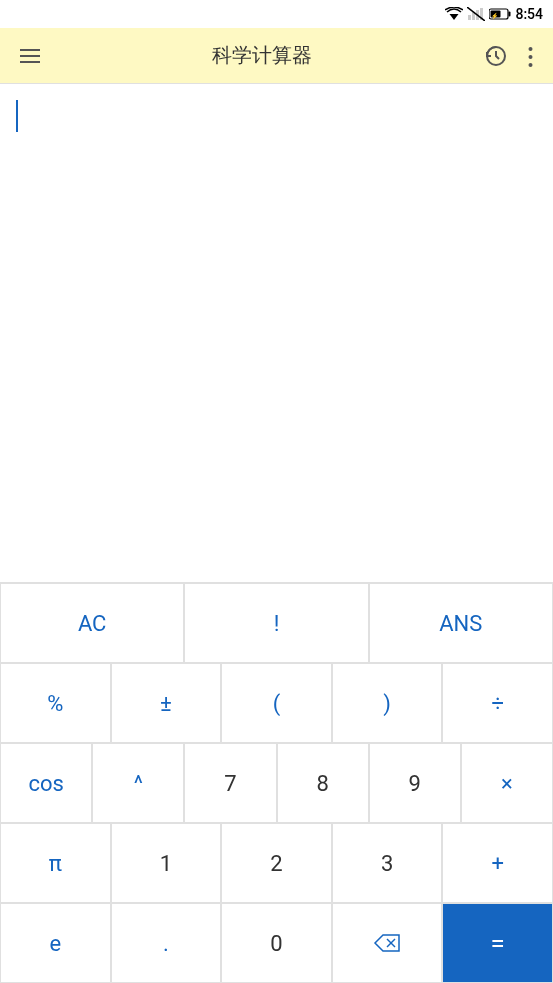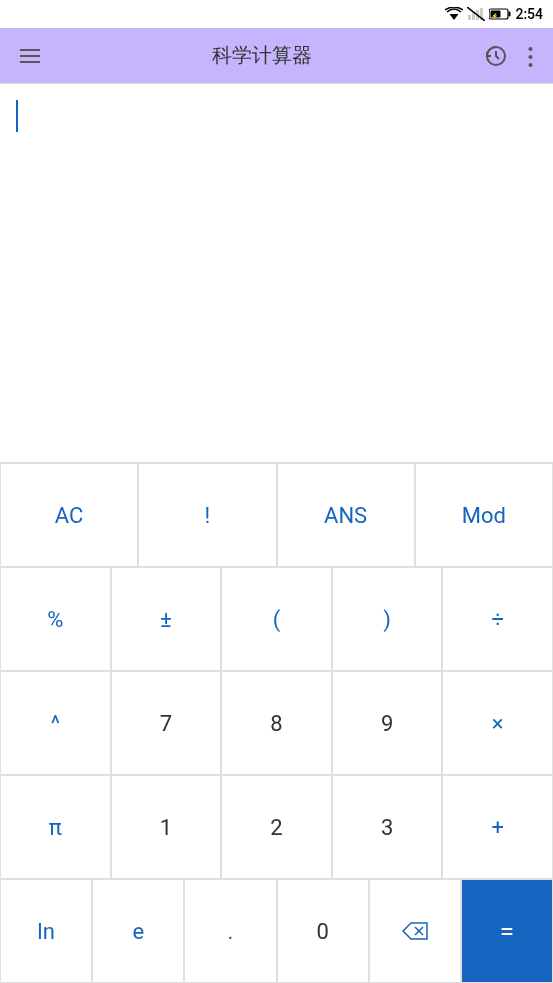--- a/index.html
+++ b/index.html
@@ -32,21 +32,21 @@
       font-weight: 500;
       color: #000;
     }
 
     
     .toolbar {
       display: flex;
       align-items: center;
       height: 56px;
       padding: 0 12px;
-      background: #c4b5fd;
+      background: #fef9c3;
       border-bottom: 1px solid #e0e0e0;
       justify-content: space-between;
     }
     .menu-btn {
       padding: 8px;
       cursor: pointer;
       display: flex;
       flex-direction: column;
       gap: 4px;
     }
@@ -102,21 +102,21 @@
       display: flex;
       flex-direction: column;
       background: #f5f5f5;
     }
     .key-row {
       display: flex;
       flex: 1;
     }
     .key {
       flex: 1;
-      height: 104px;
+      height: 80px;
       display: flex;
       align-items: center;
       justify-content: center;
       background: #fff;
       border: 0.5px solid #e0e0e0;
       font-size: 22px;
       cursor: pointer;
       color: #1565C0;
       font-weight: 400;
       user-select: none;
@@ -153,21 +153,21 @@
       <rect x="13" y="1" width="3" height="12" fill="#ccc"></rect>
       <line x1="0" y1="0" x2="18" y2="14" stroke="#000" stroke-width="1.5"></line>
     </svg>
 
     <svg width="22" height="12" viewBox="0 0 22 12">
       <rect x="0" y="1" width="19" height="10" rx="2" ry="2" fill="none" stroke="#000" stroke-width="1.2"></rect>
       <rect x="19.5" y="3.5" width="2" height="5" rx="1" fill="#000"></rect>
       <rect x="1.5" y="2.5" width="10" height="7" rx="1" fill="#000"></rect>
       <text x="2" y="9.5" font-size="6" fill="#fff" font-weight="bold">⚡</text>
     </svg>
-    <span class="status-time">2:54</span>
+    <span class="status-time">8:54</span>
   </div>
 </div>
 
 <div class="toolbar">
   <div class="menu-btn">
     <span></span>
     <span></span>
     <span></span>
   </div>
   <div class="toolbar-title">科学计算器</div>
@@ -194,45 +194,44 @@
 
 <div class="display">
   <span class="display-cursor"></span>
 </div>
 
 <div class="keypad" id="keypad-container">
 <div class="key-row">
       <div class="key">AC</div>
       <div class="key">!</div>
       <div class="key">ANS</div>
-      <div class="key">Mod</div>
     </div>
     <div class="key-row">
       <div class="key">%</div>
       <div class="key">±</div>
       <div class="key">(</div>
       <div class="key">)</div>
       <div class="key">÷</div>
     </div>
     <div class="key-row">
+      <div class="key">cos</div>
       <div class="key">^</div>
       <div class="key dark-num">7</div>
       <div class="key dark-num">8</div>
       <div class="key dark-num">9</div>
       <div class="key">×</div>
     </div>
     <div class="key-row">
       <div class="key">π</div>
       <div class="key dark-num">1</div>
       <div class="key dark-num">2</div>
       <div class="key dark-num">3</div>
       <div class="key">+</div>
     </div>
     <div class="key-row">
-      <div class="key">ln</div>
       <div class="key">e</div>
       <div class="key">.</div>
       <div class="key dark-num">0</div>
       <div class="key">
         <svg width="28" height="20" viewBox="0 0 28 20">
         <path d="M10,2 L2,10 L10,18 L26,18 L26,2 Z" fill="none" stroke="#1565C0" stroke-width="1.5"></path>
         <line x1="14" y1="6" x2="22" y2="14" stroke="#1565C0" stroke-width="1.5"></line>
         <line x1="22" y1="6" x2="14" y2="14" stroke="#1565C0" stroke-width="1.5"></line>
       </svg>
       </div>

